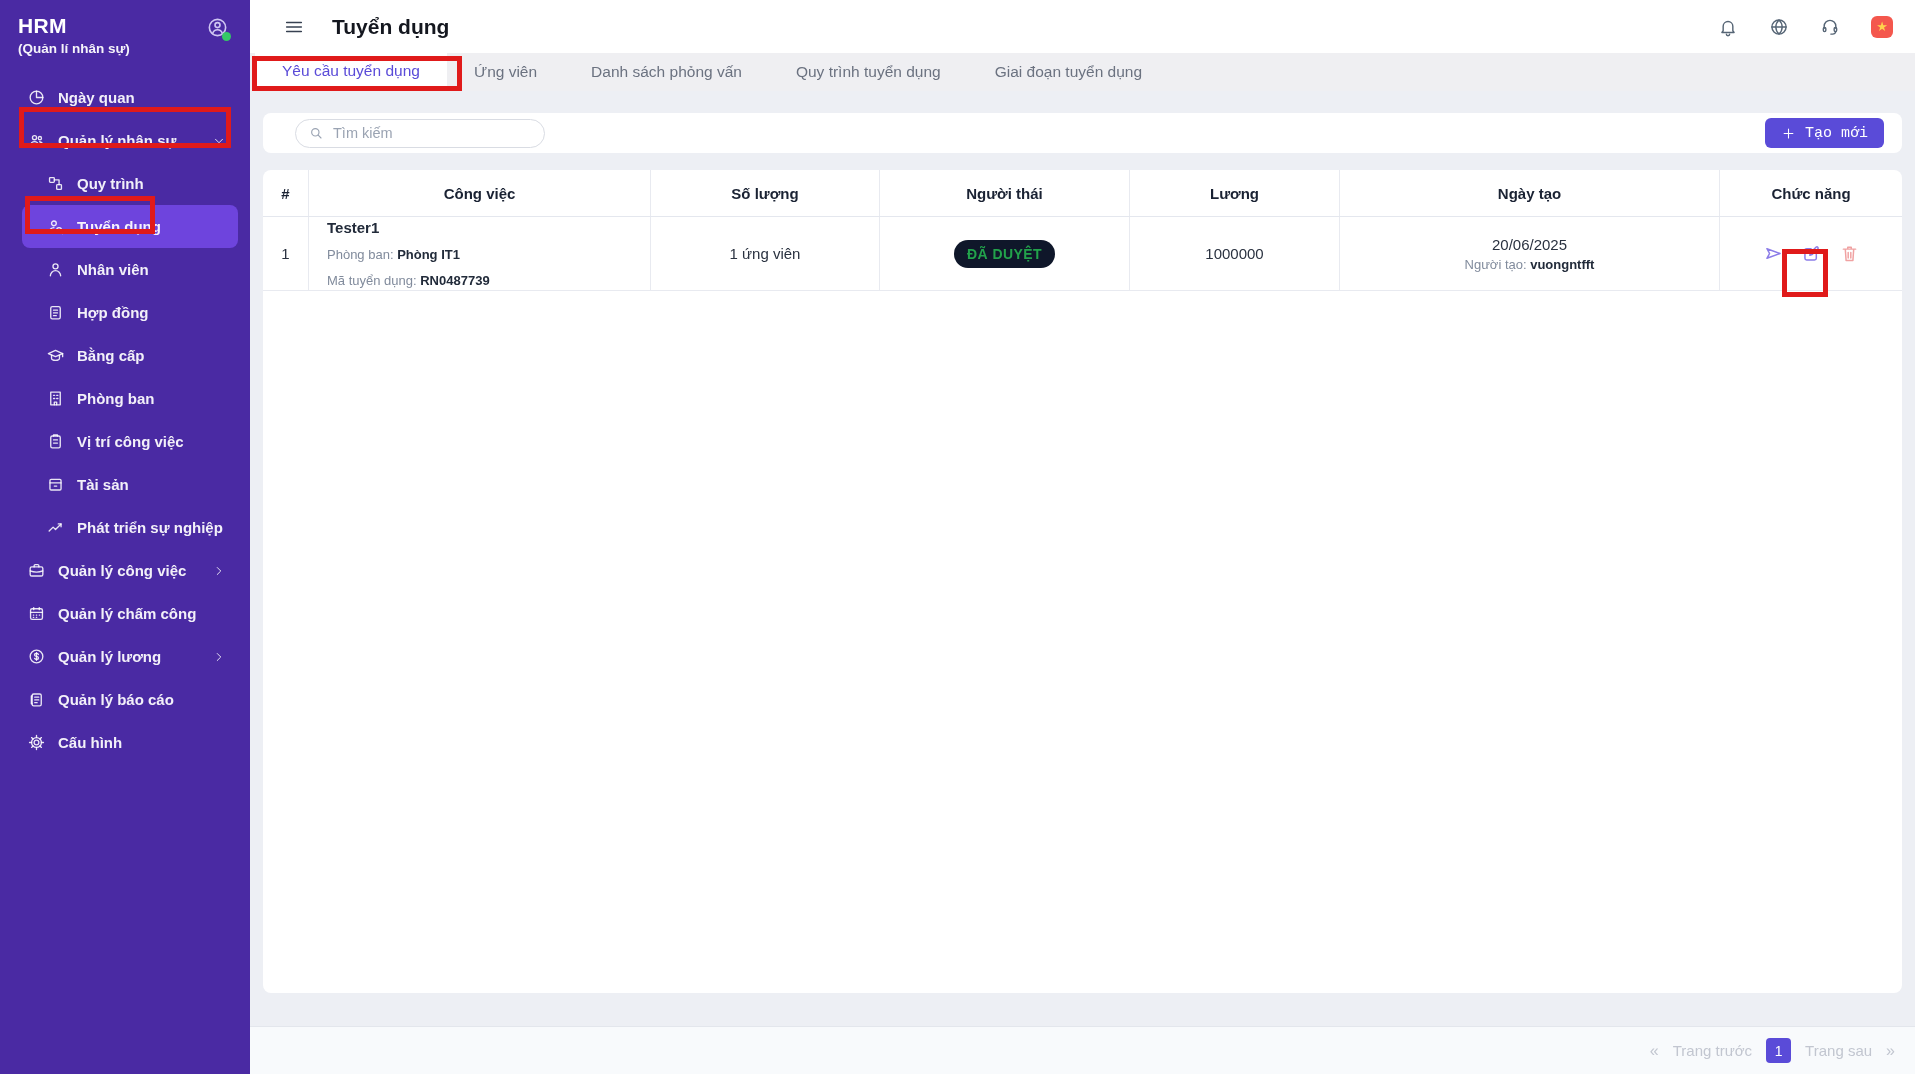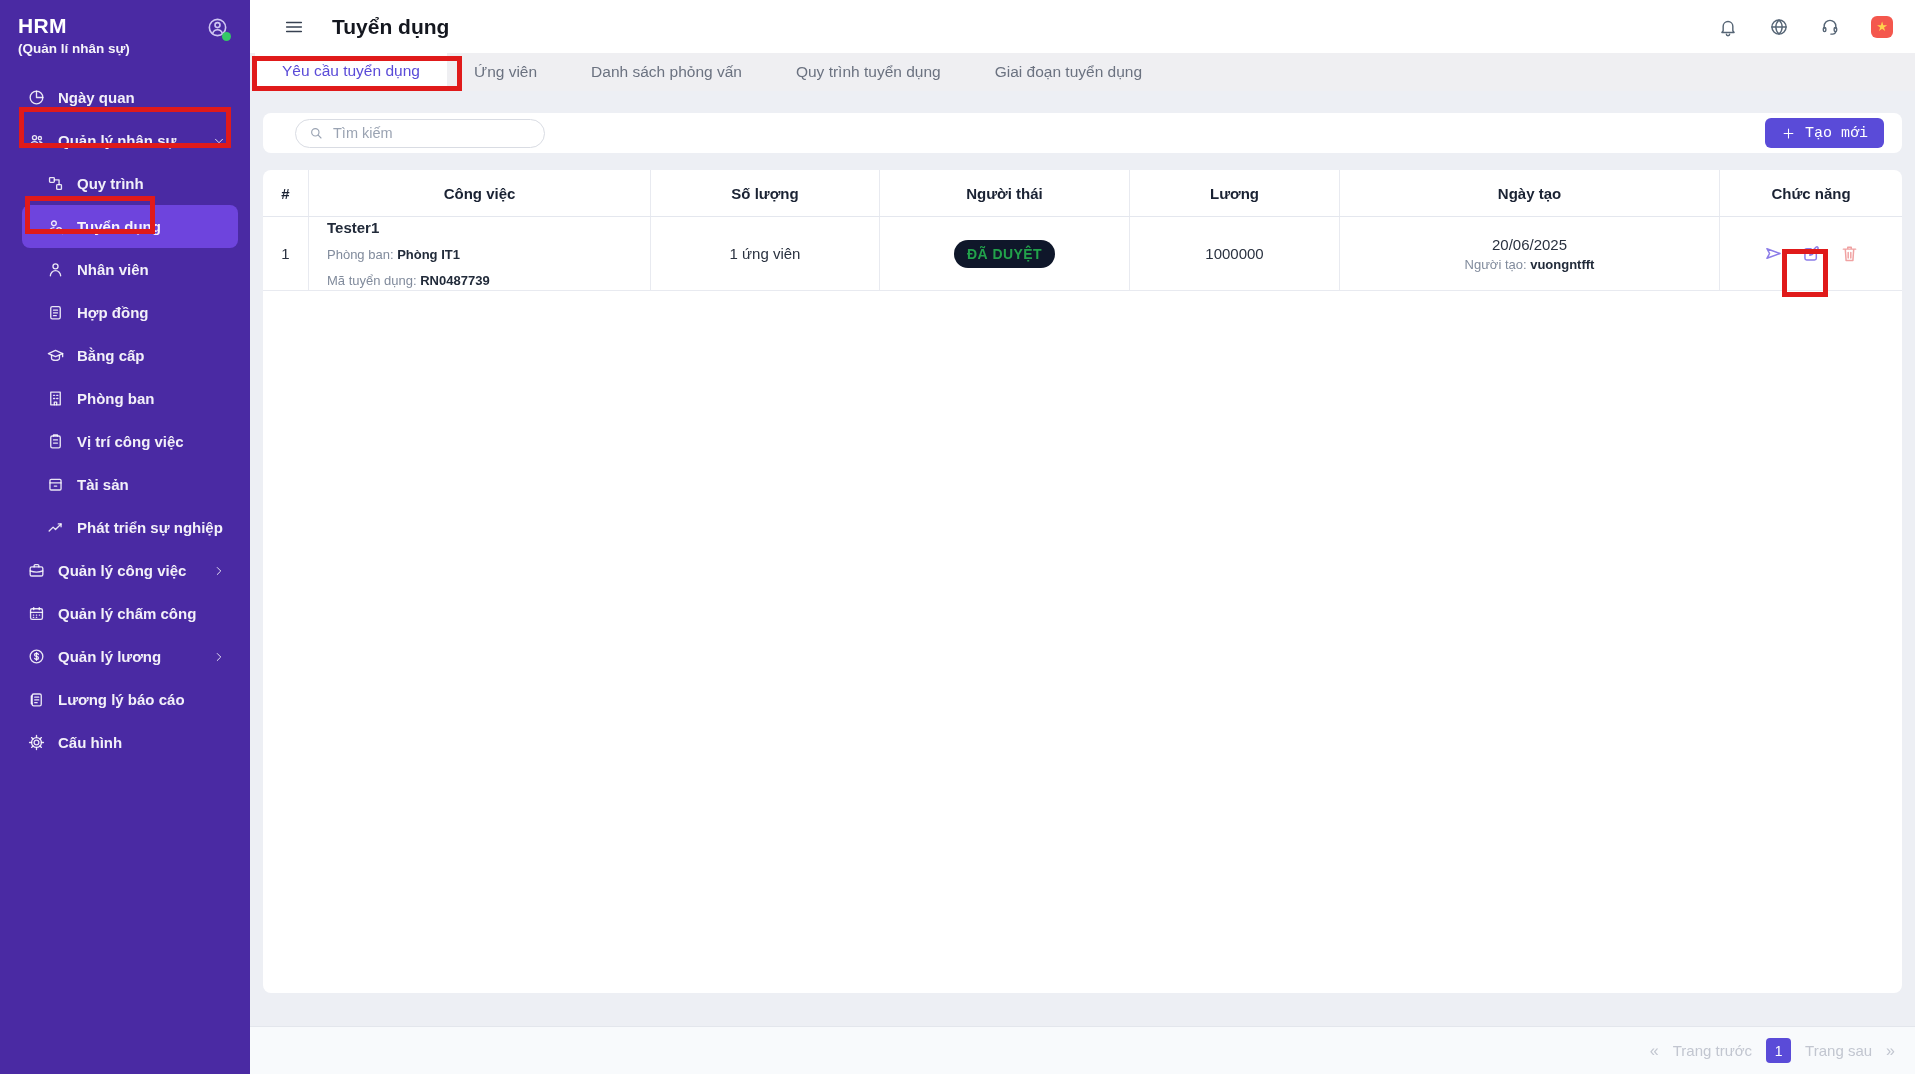--- a/index.html
+++ b/index.html
@@ -247,21 +247,21 @@
         </span>
       </div>
       <div class="nav-item">
         <span class="nav-icon">
           <svg viewBox="0 0 24 24" fill="none" stroke="currentColor" stroke-width="1.7" stroke-linecap="round" stroke-linejoin="round">
             <rect x="6.5" y="5" width="11.5" height="15" rx="2"></rect>
             <path d="M9.8 9h5M9.8 12.5h5M9.8 16h3"></path>
             <path d="M6.5 7.5h-1v10h1"></path>
           </svg>
         </span>
-        <span class="nav-label">Lương lý báo cáo</span>
+        <span class="nav-label">Quản lý báo cáo</span>
       </div>
       <div class="nav-item">
         <span class="nav-icon">
           <svg viewBox="0 0 24 24" fill="none" stroke="currentColor" stroke-width="1.7" stroke-linecap="round" stroke-linejoin="round">
             <circle cx="12" cy="12" r="3"></circle>
             <circle cx="12" cy="12" r="6.2"></circle>
             <path d="M18.2 12h2.6M16.4 16.4l1.8 1.8M12 18.2v2.6M7.6 16.4l-1.8 1.8M5.8 12H3.2M7.6 7.6L5.8 5.8M12 5.8V3.2M16.4 7.6l1.8-1.8"></path>
           </svg>
         </span>
         <span class="nav-label">Cấu hình</span>

